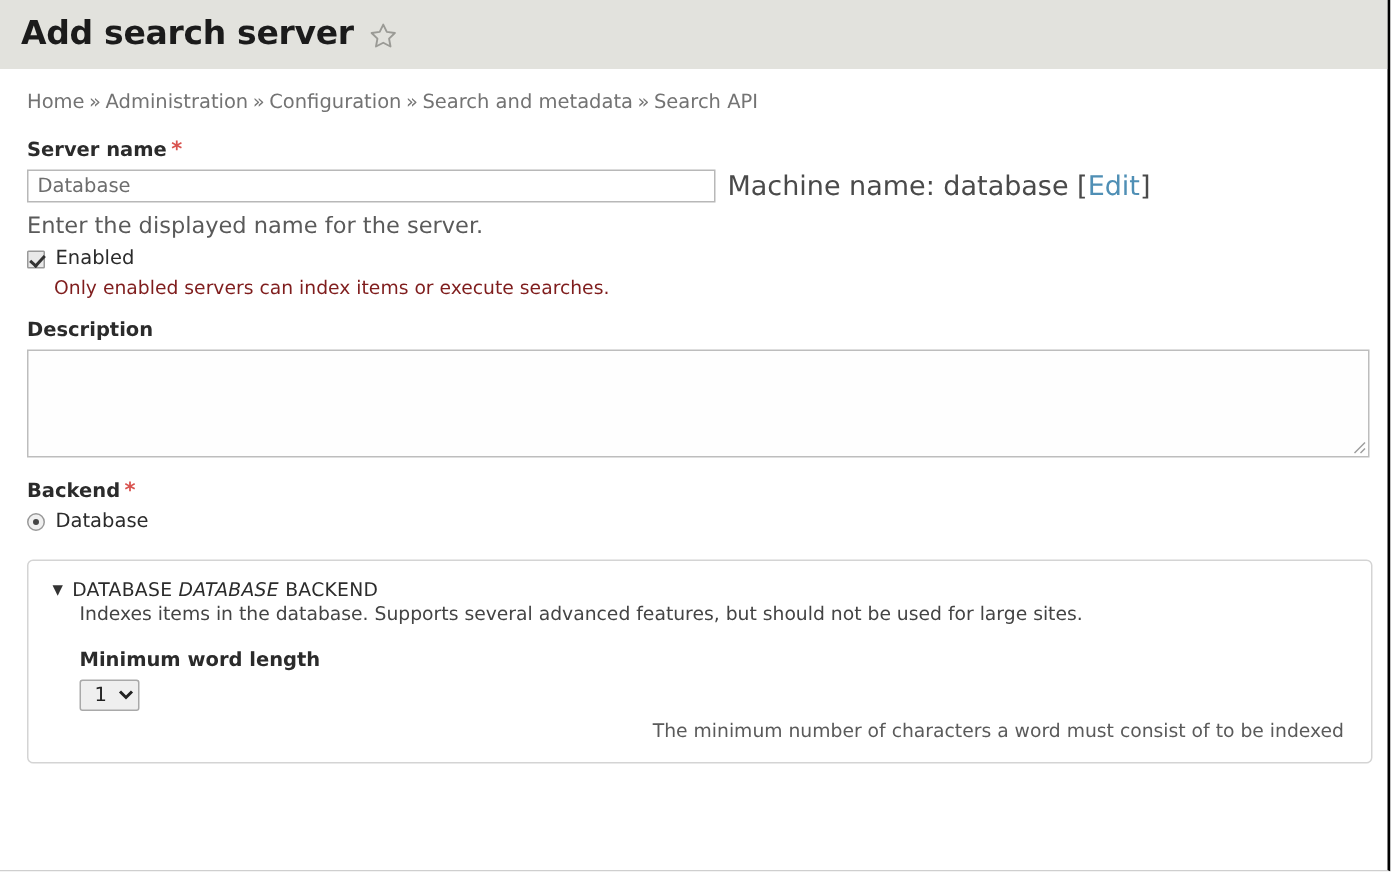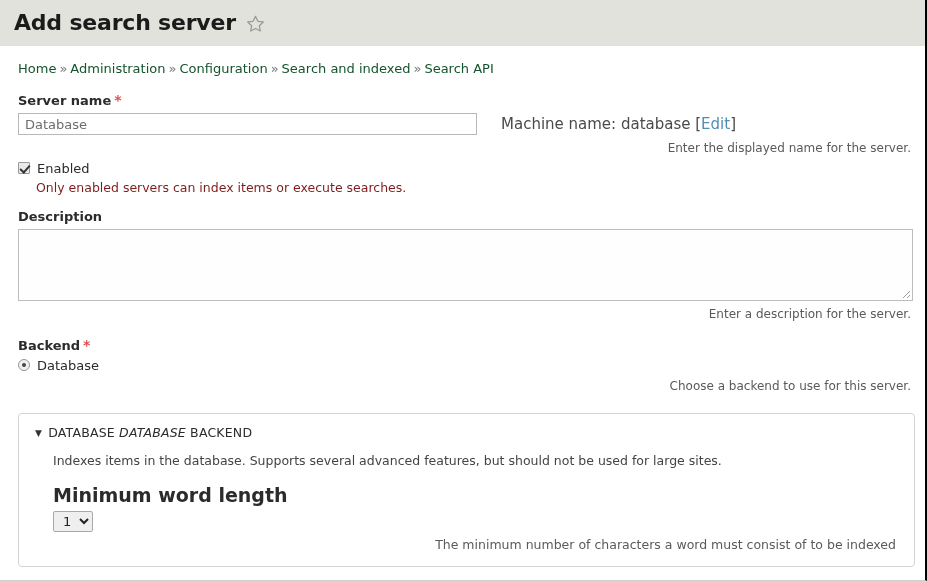--- a/index.html
+++ b/index.html
@@ -56,21 +56,21 @@
   }
 
   
   .breadcrumb {
     padding: 14px 0 0 0;
     font-size: 13px;
     color: #5a7a93;
     line-height: 1.4;
   }
   .breadcrumb a {
-    color: #14532d;
+    color: #737373;
     text-decoration: none;
   }
   .crumb-sep {
     color: #777;
     margin: 0 3px;
   }
 
   
   .form-item { margin-top: 14px; }
 
@@ -97,37 +97,36 @@
     height: 22px;
     padding: 2px 6px;
     border: 1px solid #b8b8b8;
     background: #ffffff;
     font-family: "DejaVu Sans", "Liberation Sans", sans-serif;
     font-size: 13px;
     color: #6d6d6d;
     border-radius: 0;
   }
   .machine-name {
-    margin-left: 24px;
-    font-size: 15px;
+    margin-left: 8px;
+    font-size: 18px;
     color: #4a4a4a;
     white-space: nowrap;
     text-align: center;
   }
   .machine-name a {
     color: #4f8fb5;
     text-decoration: none;
   }
 
   .description-text {
-    font-size: 12px;
+    font-size: 15px;
     color: #5a5a5a;
     margin-top: 5px;
     line-height: 1.4;
-    text-align: right;
   }
 
   
   .checkbox-row {
     display: flex;
     align-items: center;
     margin-top: 4px;
   }
   .cb {
     width: 12px;
@@ -237,27 +236,27 @@
     color: #333;
     position: relative;
     top: -1px;
   }
   .legend-text { font-weight: normal; }
   .legend-text .italic-part { font-style: italic; }
   .fieldset-body { padding: 0 18px 0 34px; }
   .fieldset-desc {
     font-size: 12.5px;
     color: #444;
-    margin-top: 12px;
+    margin-top: 0;
     line-height: 1.4;
   }
   .minlen-label {
     display: block;
     font-weight: bold;
-    font-size: 19px;
+    font-size: 13px;
     color: #2b2b2b;
     margin: 15px 0 5px 0;
   }
   select.minlen-select {
     font-family: "DejaVu Sans", "Liberation Sans", sans-serif;
     font-size: 13px;
     border: 1px solid #a9a9a9;
     background: #efefef;
     padding: 1px 2px 1px 5px;
     width: 40px;
@@ -282,21 +281,21 @@
     <span class="star-icon">
       <svg width="19" height="19" viewBox="0 0 24 24" fill="none" stroke="#9a9a95" stroke-width="1.6" stroke-linejoin="round">
         <polygon points="12,3 15,9.2 21.8,10.1 16.9,14.8 18.1,21.5 12,18.3 5.9,21.5 7.1,14.8 2.2,10.1 9,9.2"></polygon>
       </svg>
     </span>
   </div>
 
   <div class="content">
 
     <div class="breadcrumb">
-      <a href="#">Home</a><span class="crumb-sep">»</span><a href="#">Administration</a><span class="crumb-sep">»</span><a href="#">Configuration</a><span class="crumb-sep">»</span><a href="#">Search and indexed</a><span class="crumb-sep">»</span><a href="#">Search API</a>
+      <a href="#">Home</a><span class="crumb-sep">»</span><a href="#">Administration</a><span class="crumb-sep">»</span><a href="#">Configuration</a><span class="crumb-sep">»</span><a href="#">Search and metadata</a><span class="crumb-sep">»</span><a href="#">Search API</a>
     </div>
 
     <div class="form-item">
       <label class="form-label"><span>Server name</span><span class="required-mark">*</span></label>
       <div class="name-row">
         <input class="text-input" type="text" value="Database" style="">
         <span class="machine-name"><span>Machine name: database [</span><a href="#">Edit</a><span>]</span></span>
       </div>
       <div class="description-text">Enter the displayed name for the server.</div>
     </div>
@@ -311,30 +310,28 @@
       <label class="form-label">Description</label>
       <div class="textarea-wrap">
         <textarea class="desc-area" placeholder="" style=""></textarea>
         <span class="resize-grip">
           <svg width="12" height="12" viewBox="0 0 12 12">
             <line x1="11" y1="4" x2="4" y2="11" stroke="#9b9b9b" stroke-width="1"></line>
             <line x1="11" y1="8" x2="8" y2="11" stroke="#9b9b9b" stroke-width="1"></line>
           </svg>
         </span>
       </div>
-      <div class="description-text">Enter a description for the server.</div>
     </div>
 
     <div class="form-item">
       <label class="form-label"><span>Backend</span><span class="required-mark">*</span></label>
       <div class="radio-row">
         <span class="rb"></span>
         <span class="radio-label">Database</span>
       </div>
-      <div class="description-text">Choose a backend to use for this server.</div>
     </div>
 
     <fieldset class="backend-config">
       <div class="fieldset-legend">
         <span class="legend-arrow">▼</span>
         <span class="legend-text"><span>DATABASE </span><span class="italic-part">DATABASE</span><span> BACKEND</span></span>
       </div>
       <div class="fieldset-body">
         <div class="fieldset-desc">Indexes items in the database. Supports several advanced features, but should not be used for large sites.</div>
         <label class="minlen-label">Minimum word length</label>

